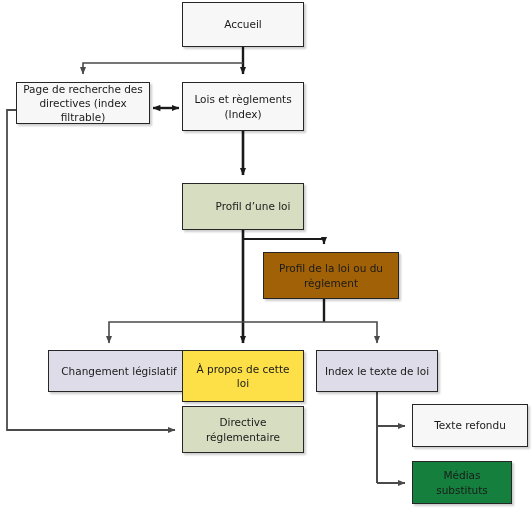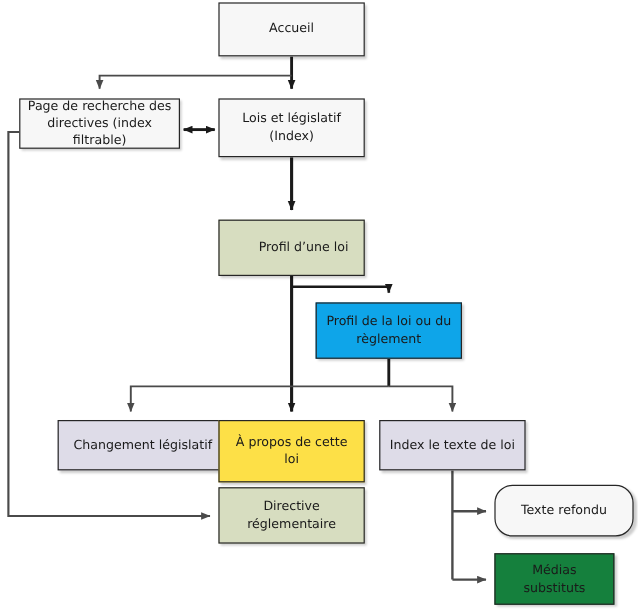--- a/index.html
+++ b/index.html
@@ -95,48 +95,48 @@
 
   <div class="node-box" style="left: 182px; top: 2px; width: 122px; height: 45px; background: rgb(247, 247, 247); border-color: rgb(38, 38, 38); color: rgb(26, 26, 26);">
     <span class="node-label">Accueil</span>
   </div>
 
   <div class="node-box" style="left: 16px; top: 82px; width: 134px; height: 42px; background: rgb(247, 247, 247); border-color: rgb(38, 38, 38); color: rgb(26, 26, 26);">
     <span class="node-label">Page de recherche des directives (index filtrable)</span>
   </div>
 
   <div class="node-box" style="left: 182px; top: 82px; width: 122px; height: 49px; background: rgb(247, 247, 247); border-color: rgb(38, 38, 38); color: rgb(26, 26, 26);">
-    <span class="node-label">Lois et législatif (Index)</span>
+    <span class="node-label">Lois et règlements (Index)</span>
   </div>
 
   <div class="node-box" style="left: 182px; top: 183px; width: 122px; height: 47px; background: rgb(215, 221, 192); border-color: rgb(38, 38, 38); color: rgb(26, 26, 26); padding-left: 26px;">
     <span class="node-label">Profil d’une loi</span>
   </div>
 
-  <div class="node-box" style="left: 263px; top: 252px; width: 122px; height: 47px; background: #0ea5e9; border-color: rgb(38, 38, 38); color: rgb(26, 26, 26);">
+  <div class="node-box" style="left: 263px; top: 252px; width: 136px; height: 47px; background: #a16207; border-color: rgb(38, 38, 38); color: rgb(26, 26, 26);">
     <span class="node-label">Profil de la loi ou du règlement</span>
   </div>
 
   <div class="node-box" style="left: 48px; top: 350px; width: 142px; height: 42px; background: rgb(222, 220, 232); border-color: rgb(38, 38, 38); color: rgb(26, 26, 26);">
     <span class="node-label">Changement législatif</span>
   </div>
 
   <div class="node-box" style="left: 182px; top: 350px; width: 122px; height: 52px; background: #fde047; border-color: rgb(38, 38, 38); color: rgb(26, 26, 26);">
     <span class="node-label">À propos de cette loi</span>
   </div>
 
   <div class="node-box" style="left: 316px; top: 350px; width: 122px; height: 42px; background: rgb(222, 220, 232); border-color: rgb(38, 38, 38); color: rgb(26, 26, 26);">
     <span class="node-label">Index le texte de loi</span>
   </div>
 
   <div class="node-box" style="left: 182px; top: 406px; width: 122px; height: 47px; background: rgb(215, 221, 192); border-color: rgb(38, 38, 38); color: rgb(26, 26, 26);">
     <span class="node-label">Directive réglementaire</span>
   </div>
 
-  <div class="node-box" style="left: 412px; top: 404px; width: 116px; height: 43px; background: rgb(247, 247, 247); border-color: rgb(38, 38, 38); color: rgb(26, 26, 26); border-radius: 15px;">
+  <div class="node-box" style="left: 412px; top: 404px; width: 116px; height: 43px; background: rgb(247, 247, 247); border-color: rgb(38, 38, 38); color: rgb(26, 26, 26);">
     <span class="node-label">Texte refondu</span>
   </div>
 
   <div class="node-box" style="left: 412px; top: 461px; width: 100px; height: 43px; background: #15803d; border-color: rgb(38, 38, 38); color: rgb(26, 26, 26);">
     <span class="node-label">Médias substituts</span>
   </div>
 
 </div>
 
 </body></html>

